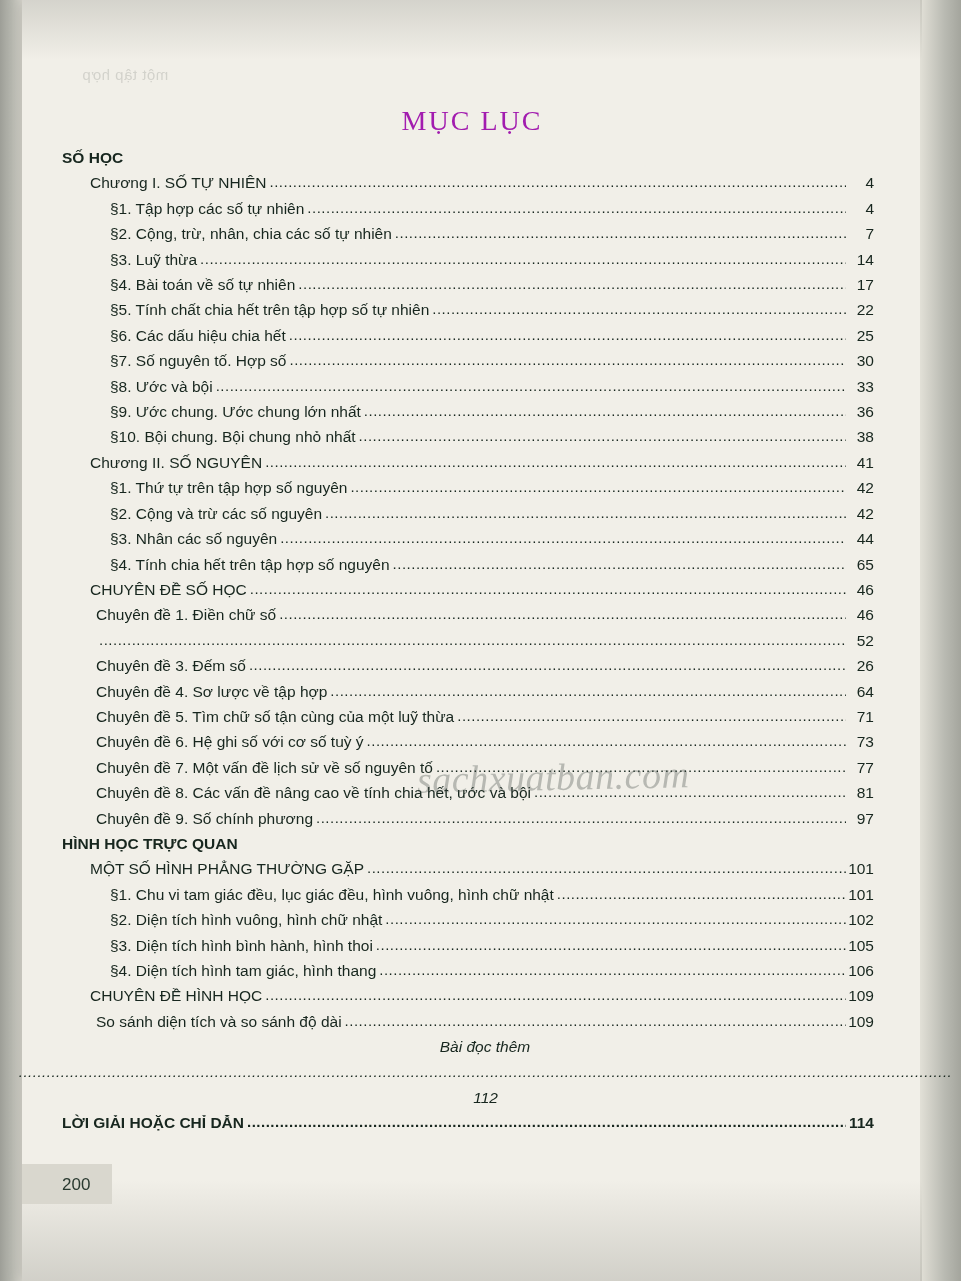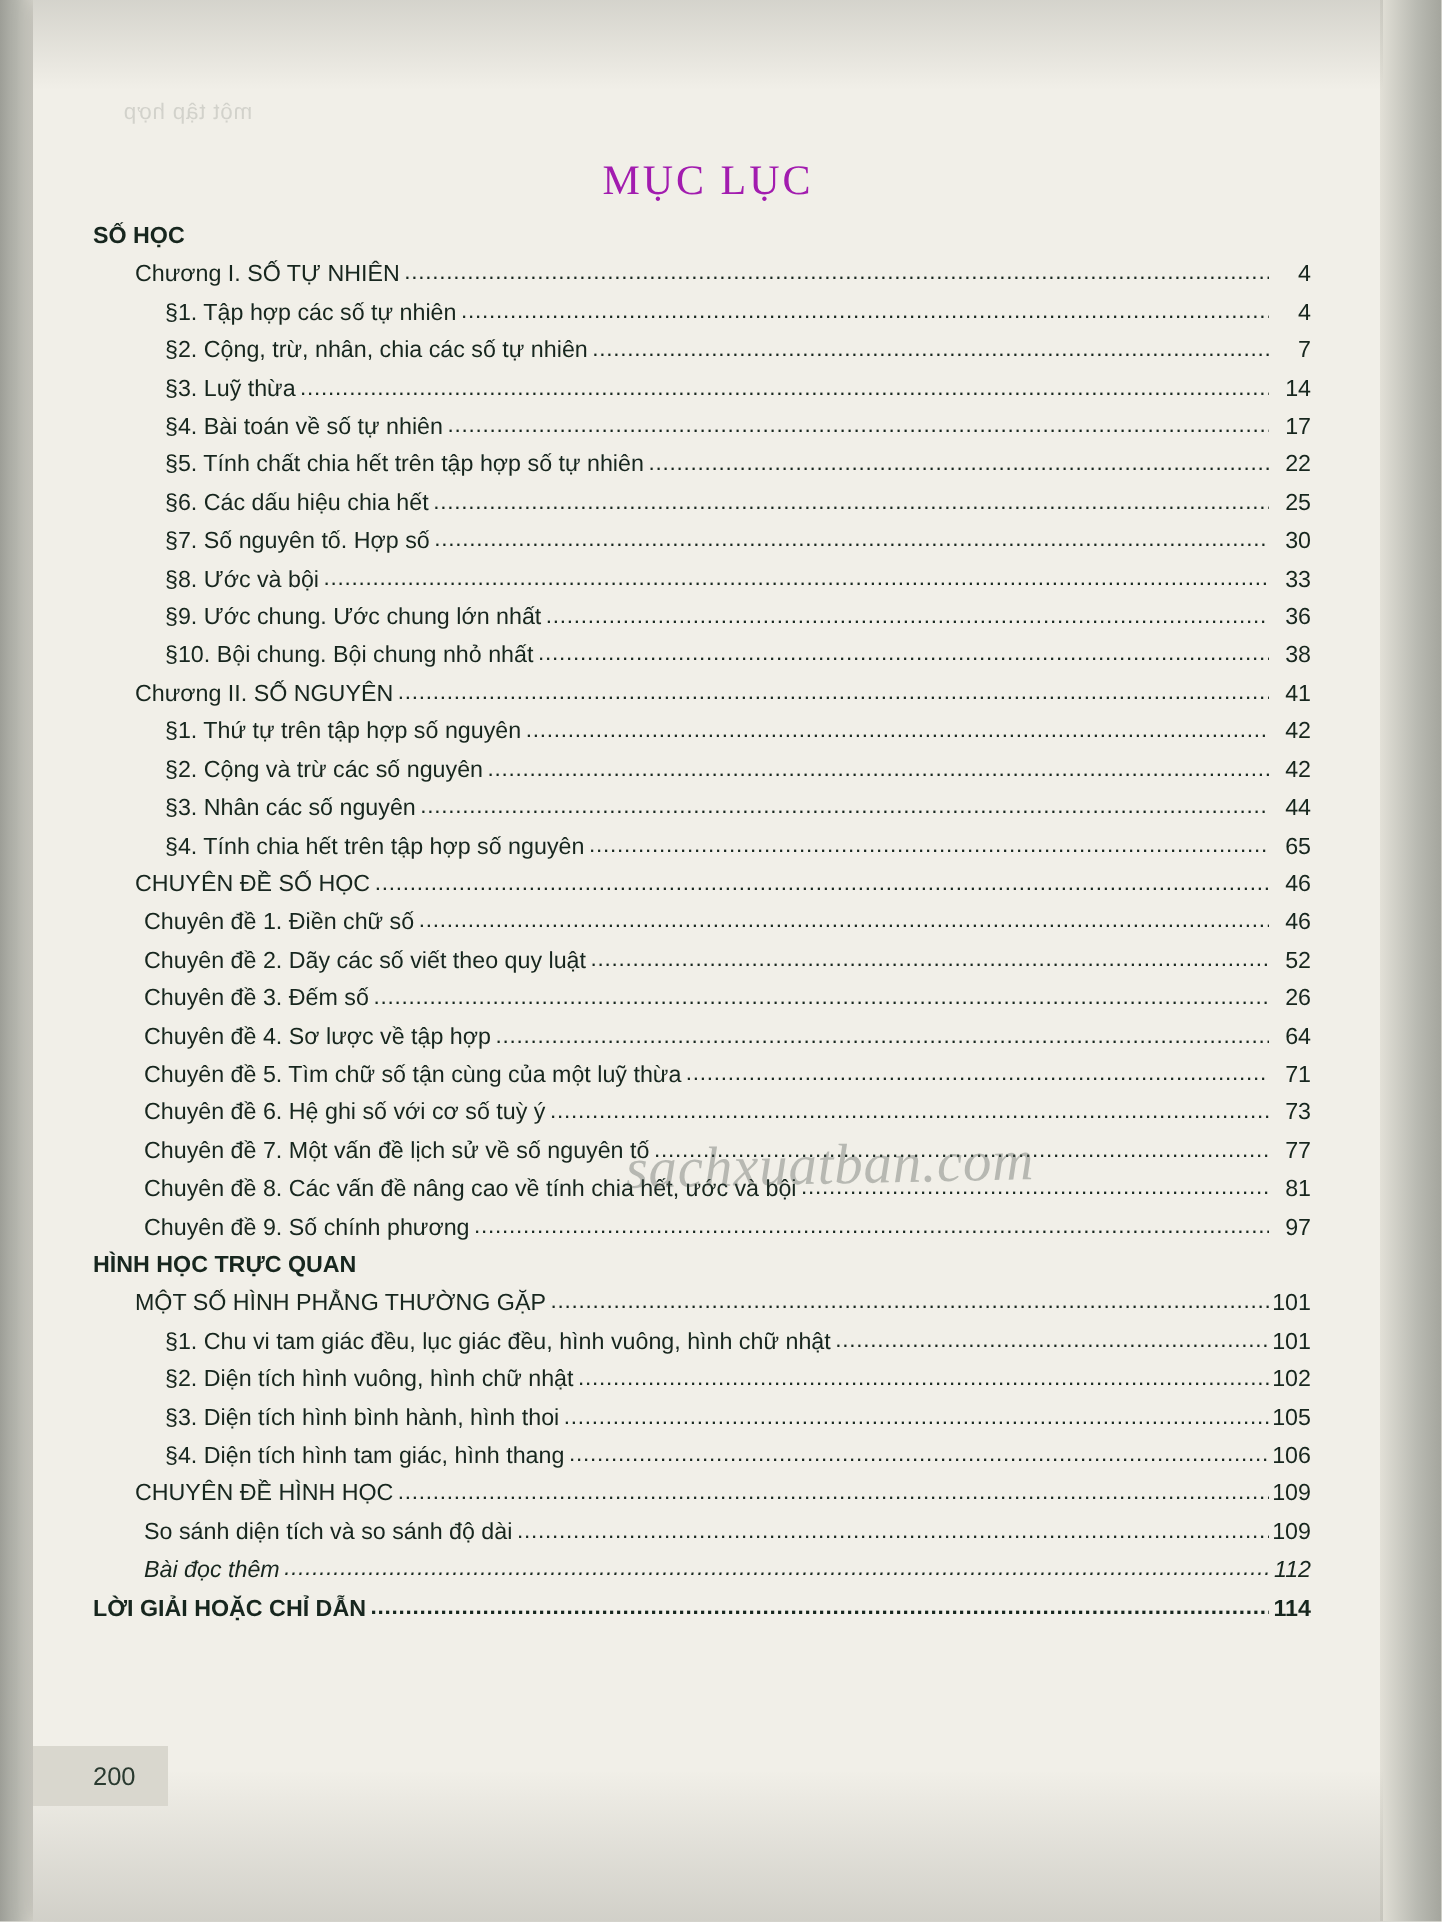--- a/index.html
+++ b/index.html
@@ -119,21 +119,21 @@
     flex: 0 0 auto;
     text-align: right;
     min-width: 26px;
   }
 
   
   .lvl-head   { margin-left: 0px;  font-weight: bold; }
   .lvl-chap   { margin-left: 28px; }
   .lvl-sec    { margin-left: 48px; }
   .lvl-sub2   { margin-left: 34px; }
-  .italic     { font-style: italic; }
+  .italic     { font-style: italic; flex-direction: column; }
 
   .no-dots .dots { visibility: hidden; }
 
   
   #watermark {
     position: absolute;
     left: 395px;
     top: 755px;
     font-family: "Liberation Serif", serif;
     font-style: italic;
@@ -266,21 +266,20 @@
         <span class="label">CHUYÊN ĐỀ SỐ HỌC</span>
         <span class="dots">........................................................................................................................................................................................................</span>
         <span class="page">46</span>
       </div>
       <div class="row lvl-sub2">
         <span class="label">Chuyên đề 1. Điền chữ số</span>
         <span class="dots">........................................................................................................................................................................................................</span>
         <span class="page">46</span>
       </div>
       <div class="row lvl-sub2">
-        <span class="label">Chuyên đề 2. Dãy các số viết theo quy luật</span>
         <span class="dots">........................................................................................................................................................................................................</span>
         <span class="page">52</span>
       </div>
       <div class="row lvl-sub2">
         <span class="label">Chuyên đề 3. Đếm số</span>
         <span class="dots">........................................................................................................................................................................................................</span>
         <span class="page">26</span>
       </div>
       <div class="row lvl-sub2">
         <span class="label">Chuyên đề 4. Sơ lược về tập hợp</span>

